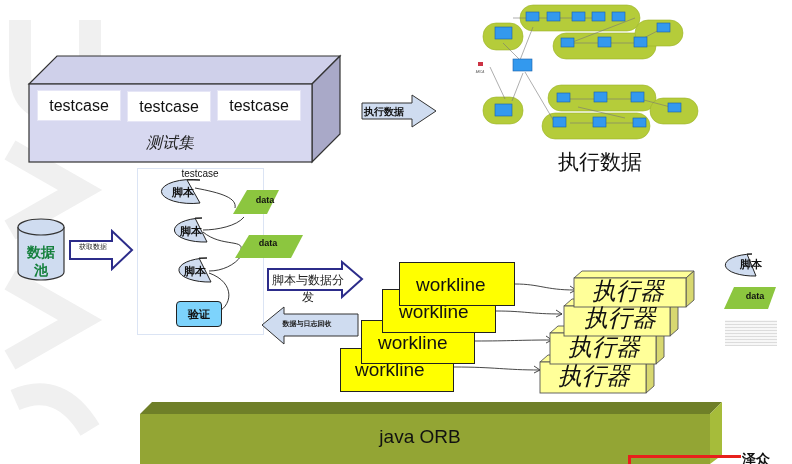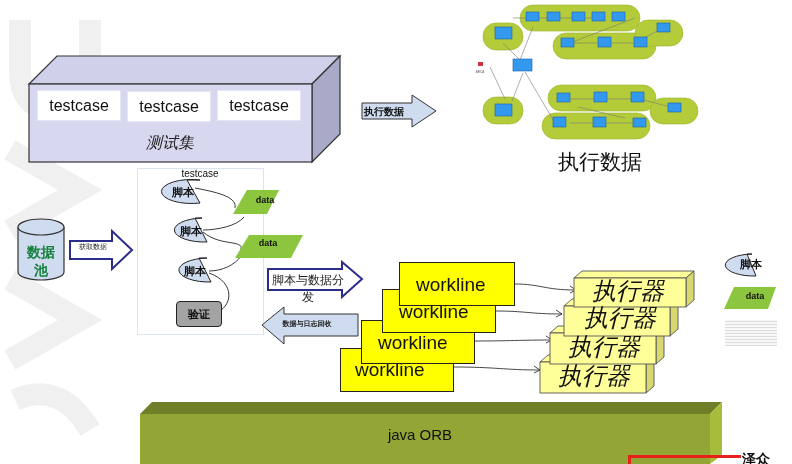--- a/index.html
+++ b/index.html
@@ -125,21 +125,21 @@
   <path d="M82,141 L77,145 L83,148" fill="none" stroke="#222" stroke-width="0.9"></path>
 
   <polygon points="110,22 142,22 130,46 96,46" fill="#8cc63f"></polygon>
   <polygon points="112,67 166,67 154,90 98,90" fill="#8cc63f"></polygon>
 </svg>
 <div class="abs cjk" style="left:172px;top:185px;font-size:11px;font-weight:bold;color:#111">脚本</div>
 <div class="abs cjk" style="left:180px;top:224px;font-size:11px;font-weight:bold;color:#111">脚本</div>
 <div class="abs cjk" style="left:184px;top:264px;font-size:11px;font-weight:bold;color:#111">脚本</div>
 <div class="abs" style="left:240px;top:195px;width:50px;text-align:center;font-size:9px;font-weight:bold;color:#111">data</div>
 <div class="abs" style="left:243px;top:238px;width:50px;text-align:center;font-size:9px;font-weight:bold;color:#111">data</div>
-<div class="abs cjk" style="left:176px;top:301px;width:44px;height:24px;background:#a3a3a3;border:1px solid #222;border-radius:4px;display:flex;align-items:center;justify-content:center;font-size:11px;font-weight:bold;color:#111">
+<div class="abs cjk" style="left:176px;top:301px;width:44px;height:24px;background:#7dd3fc;border:1px solid #222;border-radius:4px;display:flex;align-items:center;justify-content:center;font-size:11px;font-weight:bold;color:#111">
     <span>验证</span>
   </div>
 
 <svg class="abs" style="left:266px;top:260px" width="100" height="40">
   <polygon points="2,9 76,9 76,2 96,19 76,37 76,30 2,30" fill="#fff" stroke="#2c2c8a" stroke-width="2"></polygon>
 </svg>
 <div class="abs cjk" style="left:268px;top:272px;width:80px;text-align:center;font-size:12px;font-weight:normal;color:#222">脚本与数据分发</div>
 
 <svg class="abs" style="left:260px;top:305px" width="100" height="42">
   <polygon points="98,9 24,9 24,2 2,20 24,39 24,31 98,31" fill="#cfdcf0" stroke="#333" stroke-width="1"></polygon>
@@ -199,16 +199,16 @@
 </svg>
 <div class="abs cjk" style="left:740px;top:257px;font-size:11px;font-weight:bold;color:#111">脚本</div>
 <div class="abs" style="left:735px;top:291px;width:40px;text-align:center;font-size:9px;font-weight:bold;color:#111">data</div>
 <div class="abs" style="left:725px;top:320px;width:52px;height:26px;background:repeating-linear-gradient(0deg,#d8d8d8 0 1px,#f6f6f6 1px 3px);opacity:0.9"></div>
 
 <svg class="abs" style="left:138px;top:400px" width="590" height="64">
   <polygon points="2,14 14,2 584,2 572,14" fill="#6f7f28"></polygon>
   <polygon points="572,14 584,2 584,55 572,64" fill="#a6bc3a"></polygon>
   <rect x="2" y="14" width="570" height="50" fill="#93a534"></rect>
 </svg>
-<div class="abs" style="left:330px;top:426px;width:180px;text-align:center;font-size:15px;color:#111">java ORB</div>
+<div class="abs" style="left:330px;top:426px;width:180px;text-align:center;font-size:19px;color:#111">java ORB</div>
 
 <div class="abs" style="left:628px;top:455px;width:110px;height:14px;border-top:3px solid #e8201c;border-left:3px solid #e8201c"></div>
 <div class="abs cjk" style="left:742px;top:451px;font-size:14px;font-weight:bold;color:#111">泽众</div>
 
 </body></html>

